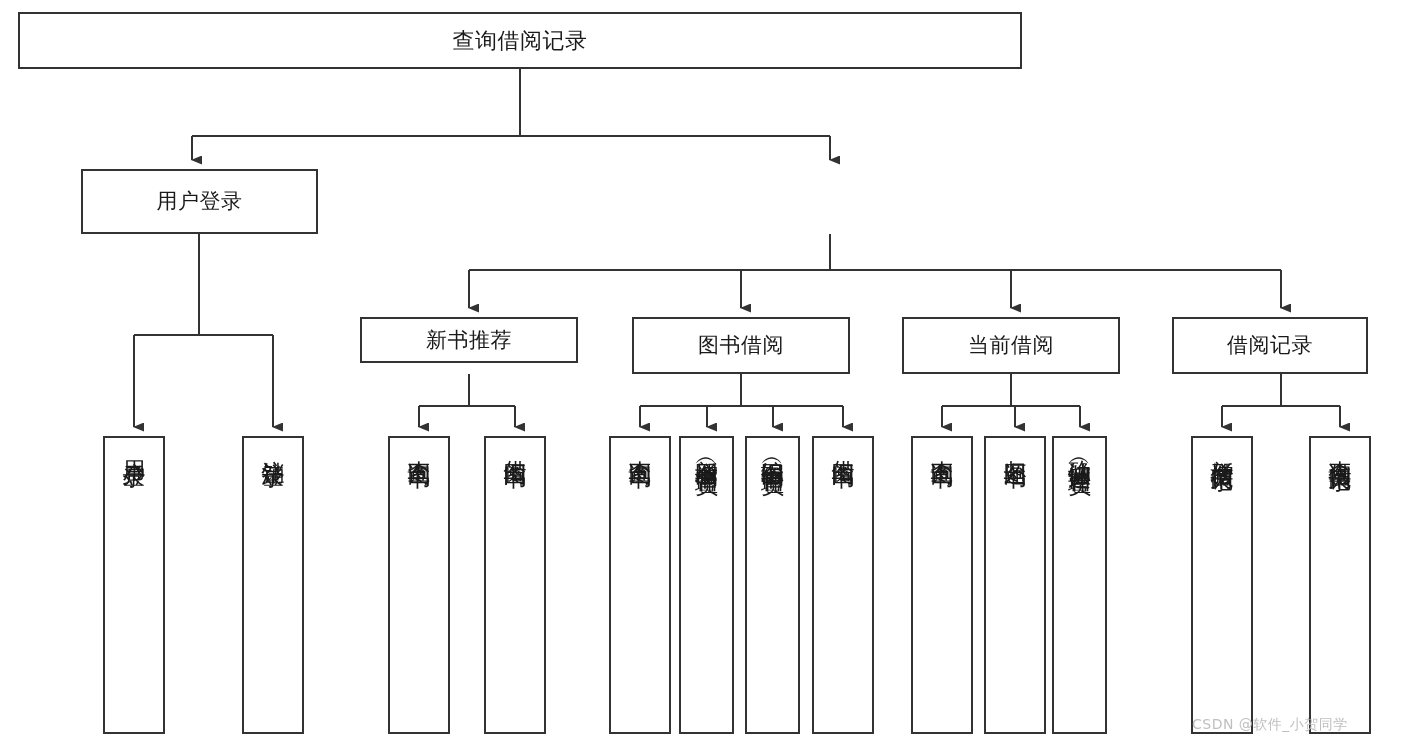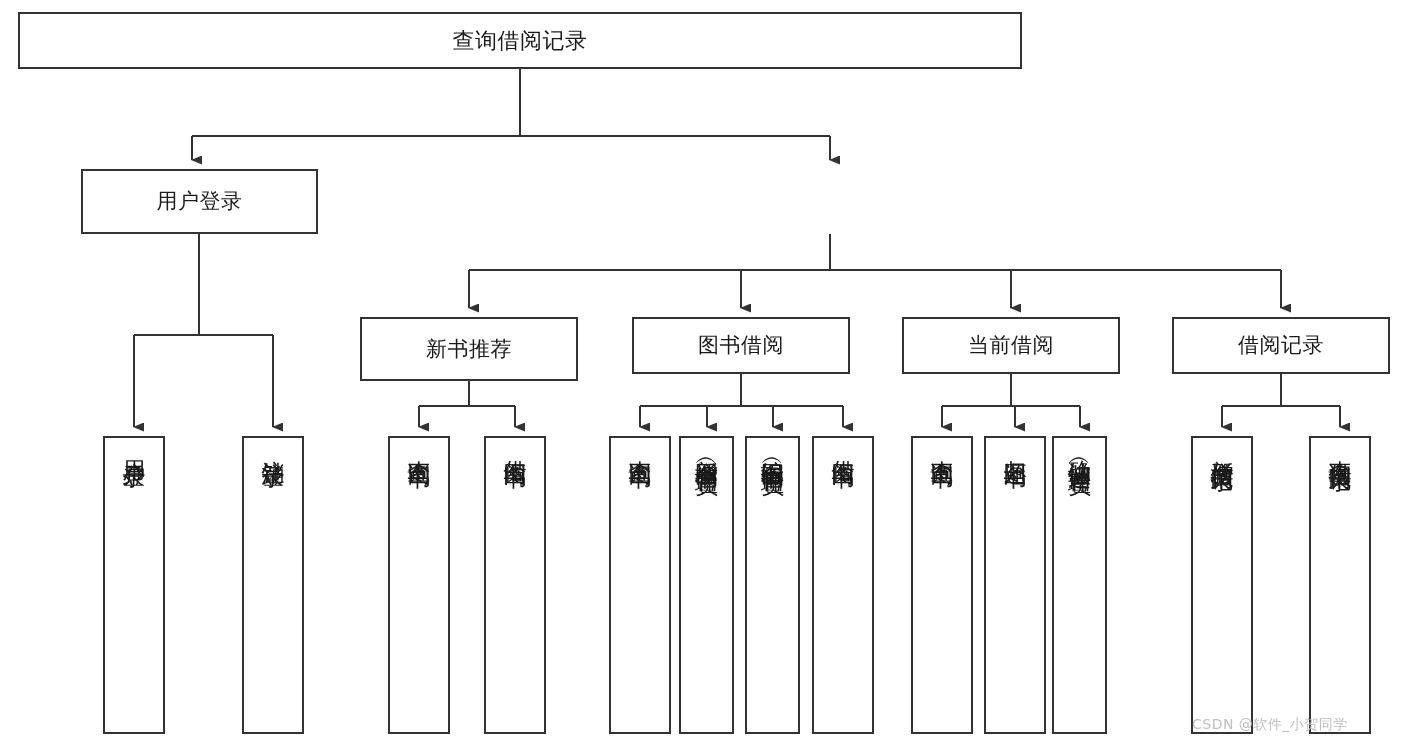--- a/index.html
+++ b/index.html
@@ -129,30 +129,30 @@
   </svg>
 
   <div class="node horiz root" style="left: 18px; top: 12px; width: 1004px; height: 57px;">
     <span class="label">查询借阅记录</span>
   </div>
 
   <div class="node horiz" style="left: 81px; top: 169px; width: 237px; height: 65px;">
     <span class="label">用户登录</span>
   </div>
 
-  <div class="node horiz" style="left: 360px; top: 317px; width: 218px; height: 64px;">
+  <div class="node horiz" style="left: 360px; top: 317px; width: 218px; height: 46px;">
     <span class="label">新书推荐</span>
   </div>
   <div class="node horiz" style="left: 902px; top: 317px; width: 218px; height: 57px;">
     <span class="label">当前借阅</span>
   </div>
   <div class="node horiz" style="left: 632px; top: 317px; width: 218px; height: 57px;">
     <span class="label">图书借阅</span>
   </div>
-  <div class="node horiz" style="left: 1172px; top: 317px; width: 218px; height: 57px;">
+  <div class="node horiz" style="left: 1172px; top: 317px; width: 196px; height: 57px;">
     <span class="label">借阅记录</span>
   </div>
 
   <div class="node vert" style="left: 103px; top: 436px; width: 62px; height: 298px;">
     <span class="label">用户登录</span>
   </div>
   <div class="node vert" style="left: 242px; top: 436px; width: 62px; height: 298px;">
     <span class="label">注销登录</span>
   </div>
   <div class="node vert" style="left: 388px; top: 436px; width: 62px; height: 298px;">

